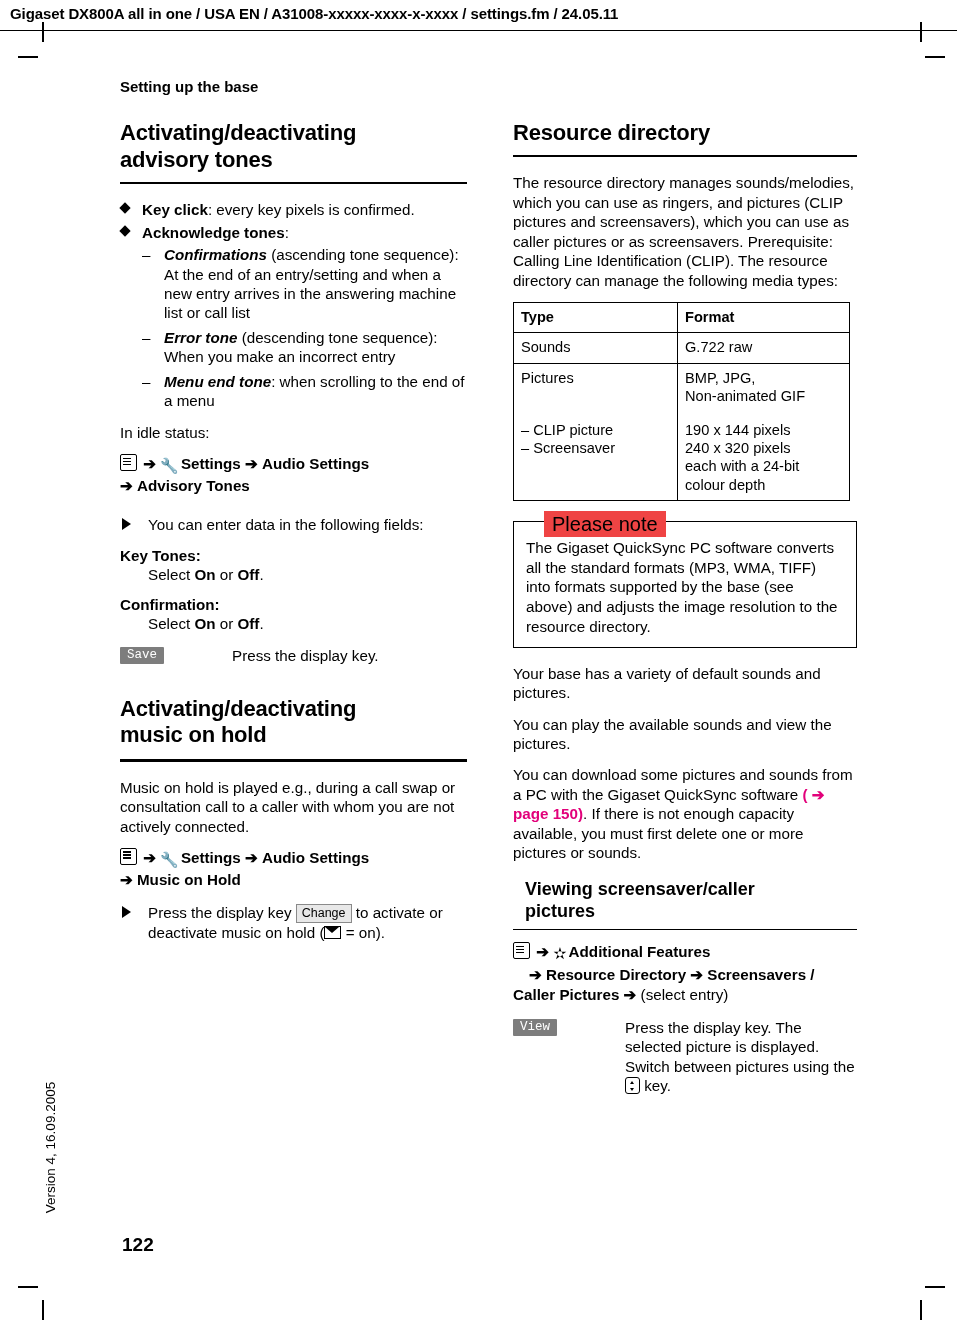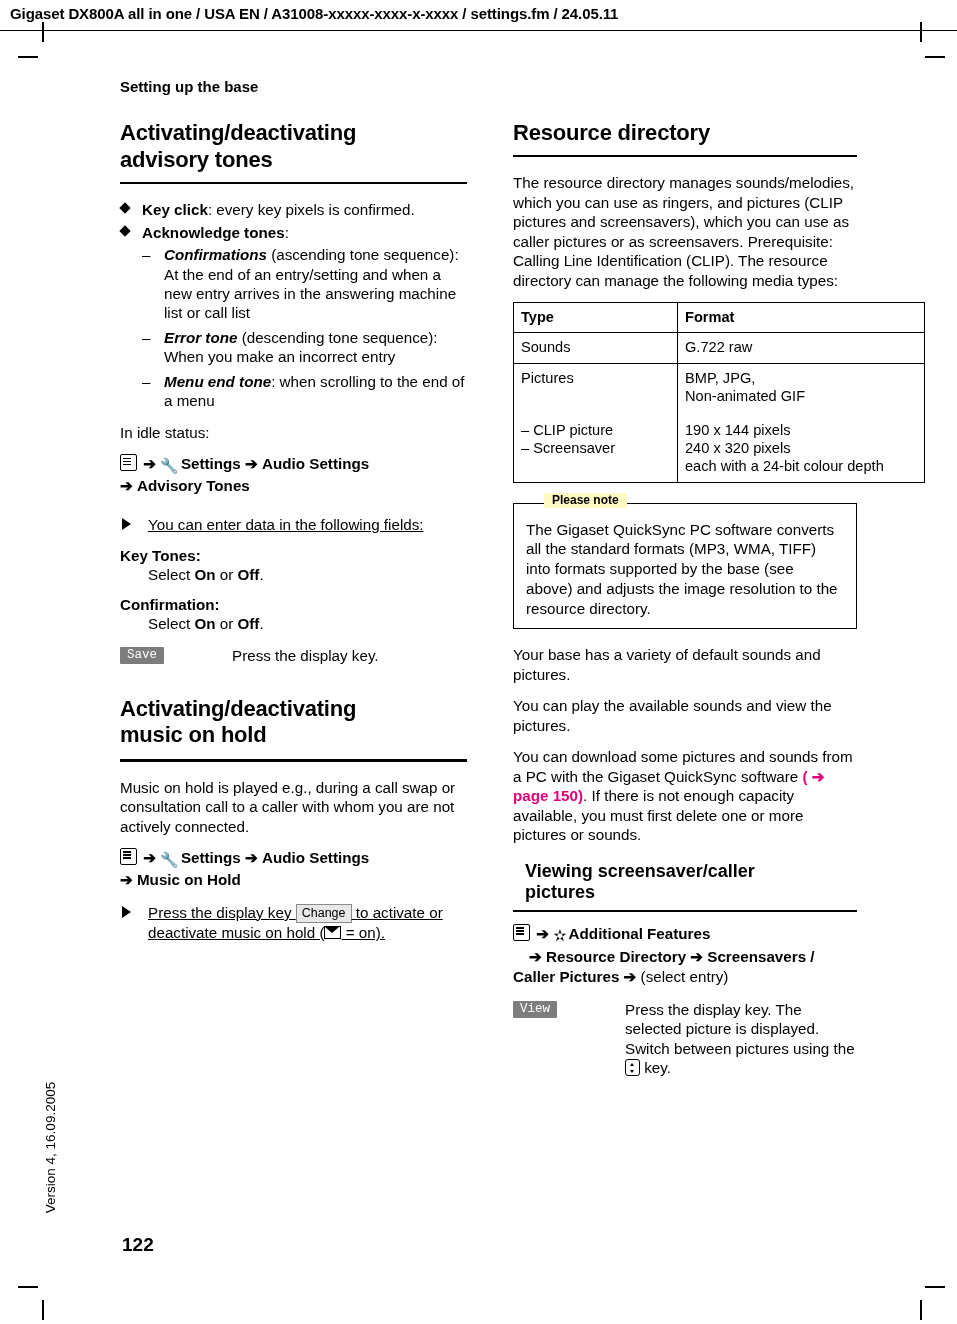--- a/index.html
+++ b/index.html
@@ -184,21 +184,20 @@
     margin-right: 2px;
   }
 
   
   .arrowpara {
     position: relative;
     padding-left: 28px;
     font-size: 15.2px;
     line-height: 1.3;
     margin: 0 0 12px 0;
-    text-decoration: underline;
   }
   .arrowpara .tri {
     position: absolute;
     left: 2px; top: 3px;
     width: 0; height: 0;
     border-left: 9px solid #000;
     border-top: 6px solid transparent;
     border-bottom: 6px solid transparent;
   }
 
@@ -245,21 +244,21 @@
     color: #000;
     font-size: 12.5px;
     padding: 1px 5px 2px 5px;
     line-height: 1.15;
     vertical-align: 1px;
   }
 
   
   table.media {
     border-collapse: collapse;
-    width: 412px;
+    width: 337px;
     margin: 6px 0 20px 0;
     font-size: 14.6px;
   }
   table.media th, table.media td {
     border: 1px solid #000;
     text-align: left;
     vertical-align: top;
     padding: 5px 6px 6px 7px;
     line-height: 1.25;
   }
@@ -272,24 +271,24 @@
     border: 1px solid #000;
     margin: 14px 0 16px 0;
     padding: 16px 12px 10px 12px;
     font-size: 15.2px;
     line-height: 1.3;
   }
   .notebox .title {
     position: absolute;
     top: -11px;
     left: 30px;
-    background: #fef9c3;
+    background: #ef4444;
     padding: 0 8px;
-    font-weight: bold;
-    font-size: 12px;
+    font-weight: normal;
+    font-size: 20px;
   }
   .notebox p { margin: 0; }
 
   h2.sub {
     font-size: 18px;
     font-weight: bold;
     line-height: 1.22;
     margin: 16px 0 0 12px;
   }
   .rule-thin {

